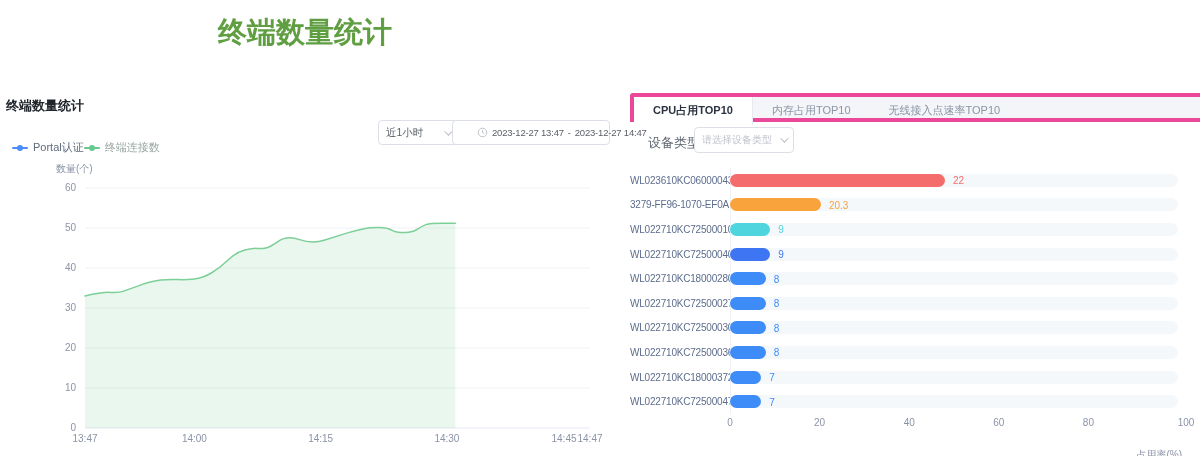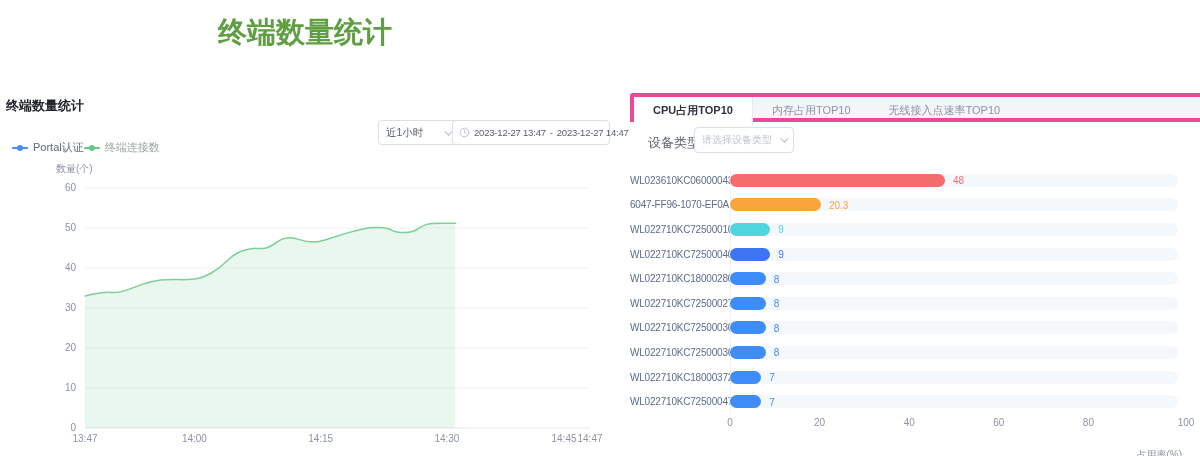--- a/index.html
+++ b/index.html
@@ -20,21 +20,21 @@
 
   .range-select { position:absolute; left:378px; top:120px; width:80px; height:25px;
     border:1px solid #dcdfe6; border-radius:4px; display:flex; align-items:center;
     justify-content:space-between; padding:0 7px; font-size:10.5px; color:#5a6068;
     background:#fff; }
   .chev { width:6px; height:6px; border-right:1px solid #b6bcc6;
     border-bottom:1px solid #b6bcc6; transform:rotate(45deg) translateY(-2px); }
 
   .date-range { position:absolute; left:452px; top:120px; width:158px; height:25px;
     border:1px solid #dcdfe6; border-radius:4px; display:flex; align-items:center;
-    gap:4px; padding:0 6px; font-size:9.5px; color:#5a5e66; letter-spacing:-0.2px;
+    gap:4px; padding:0 24px; font-size:9.5px; color:#5a5e66; letter-spacing:-0.2px;
     background:#fff; white-space:nowrap; }
   .date-range svg { flex:0 0 auto; }
 
   .legend { position:absolute; left:12px; top:140px; display:flex; 
     align-items:center; font-size:11px; }
   .legend-item { display:flex; align-items:center; gap:5px; cursor:pointer; }
   .legend-icon { position:relative; width:16px; height:8px; }
   .legend-icon .bar { position:absolute; left:0; top:3px; width:16px; height:2px;
     border-radius:1px; }
   .legend-icon .dot { position:absolute; left:5px; top:1px; width:6px; height:6px;
@@ -165,25 +165,25 @@
       <span class="chev"></span>
     </div>
 
     <div class="bar-chart">
       <div class="bar-rows" id="bar-rows">
         <div class="axis-vline"></div>
       <div class="bar-row">
             <span class="bar-label">WL023610KC06000043</span>
             <span class="bar-track">
               <span class="bar-fill" style="width:48%;background:#f56c6c"></span>
-              <span class="bar-value" style="left:calc(48% + 8px);color:#f56c6c">48</span>
-            </span>
-          </div>
-          <div class="bar-row">
-            <span class="bar-label">6047-FF96-1070-EF0A</span>
+              <span class="bar-value" style="left:calc(48% + 8px);color:#f56c6c">22</span>
+            </span>
+          </div>
+          <div class="bar-row">
+            <span class="bar-label">3279-FF96-1070-EF0A</span>
             <span class="bar-track">
               <span class="bar-fill" style="width:20.3%;background:#f9a33d"></span>
               <span class="bar-value" style="left:calc(20.3% + 8px);color:#f9a33d">20.3</span>
             </span>
           </div>
           <div class="bar-row">
             <span class="bar-label">WL022710KC725000102</span>
             <span class="bar-track">
               <span class="bar-fill" style="width:9%;background:#4ed5de"></span>
               <span class="bar-value" style="left:calc(9% + 8px);color:#4ed5de">9</span>

